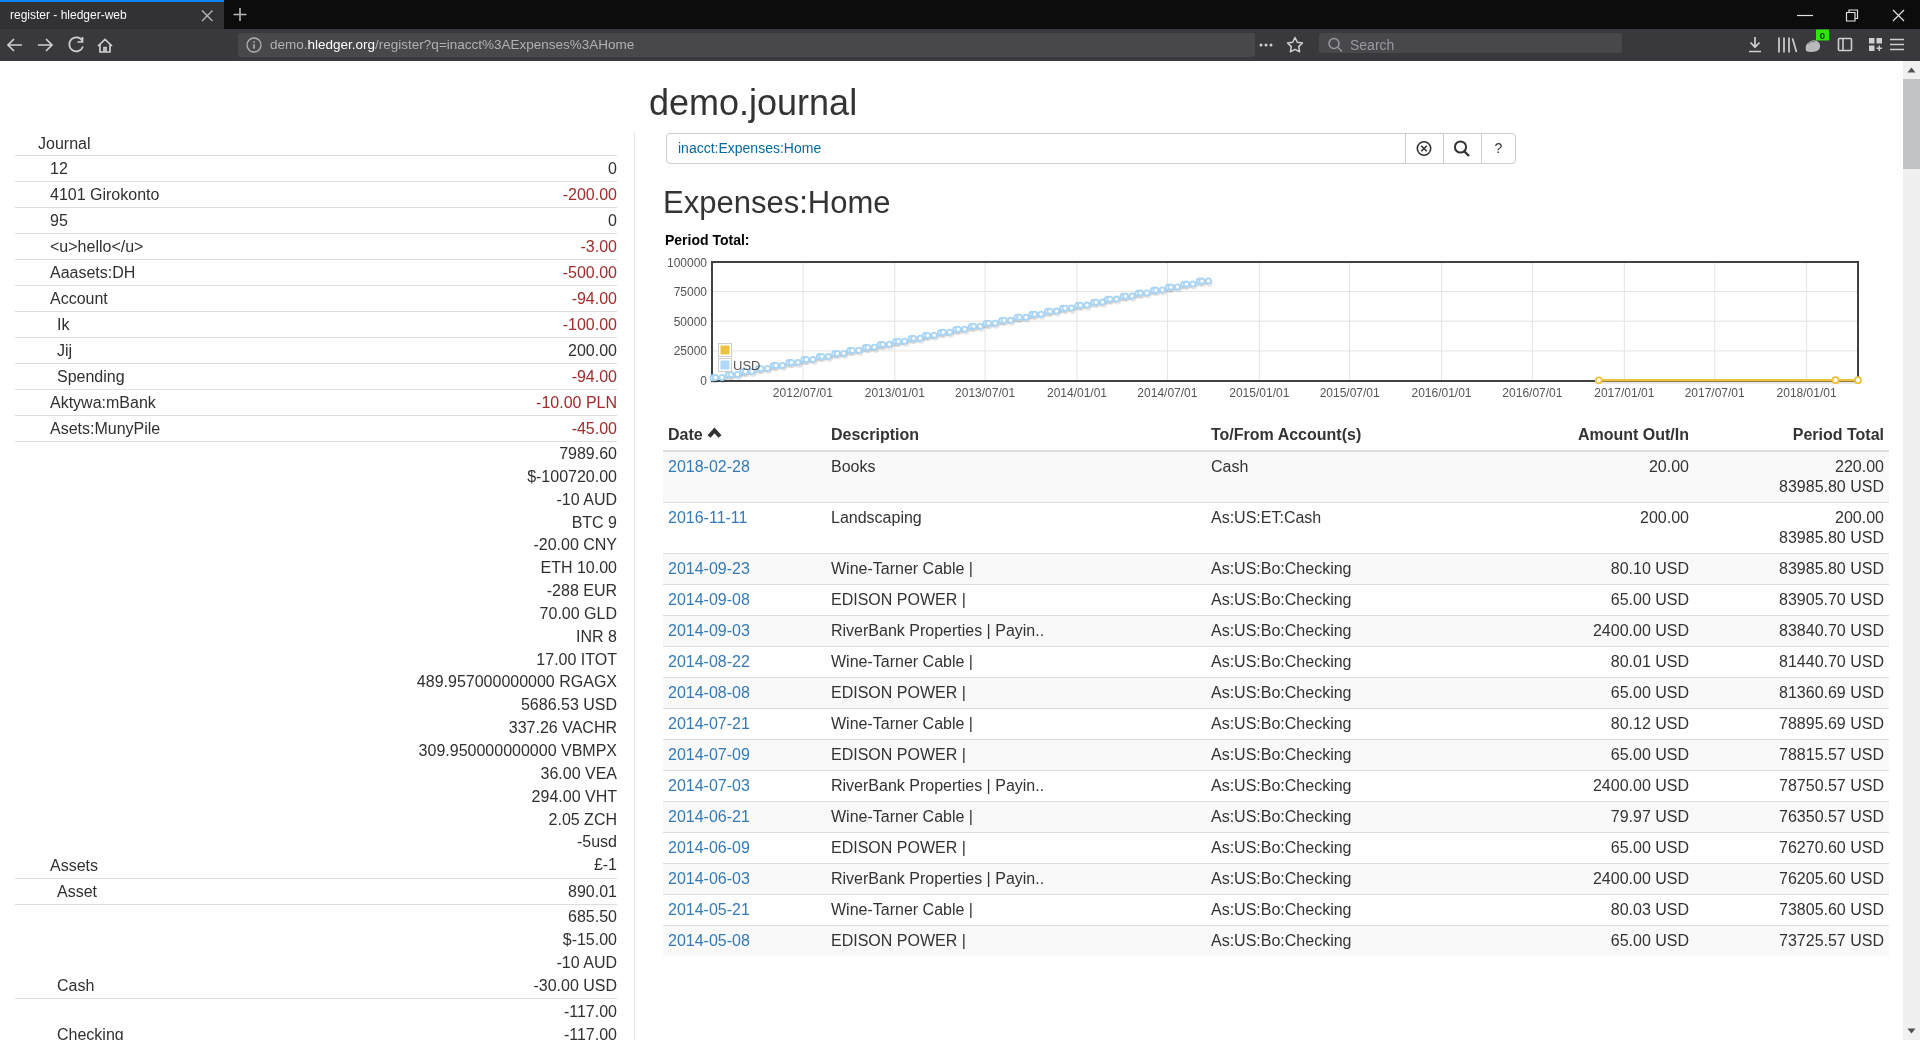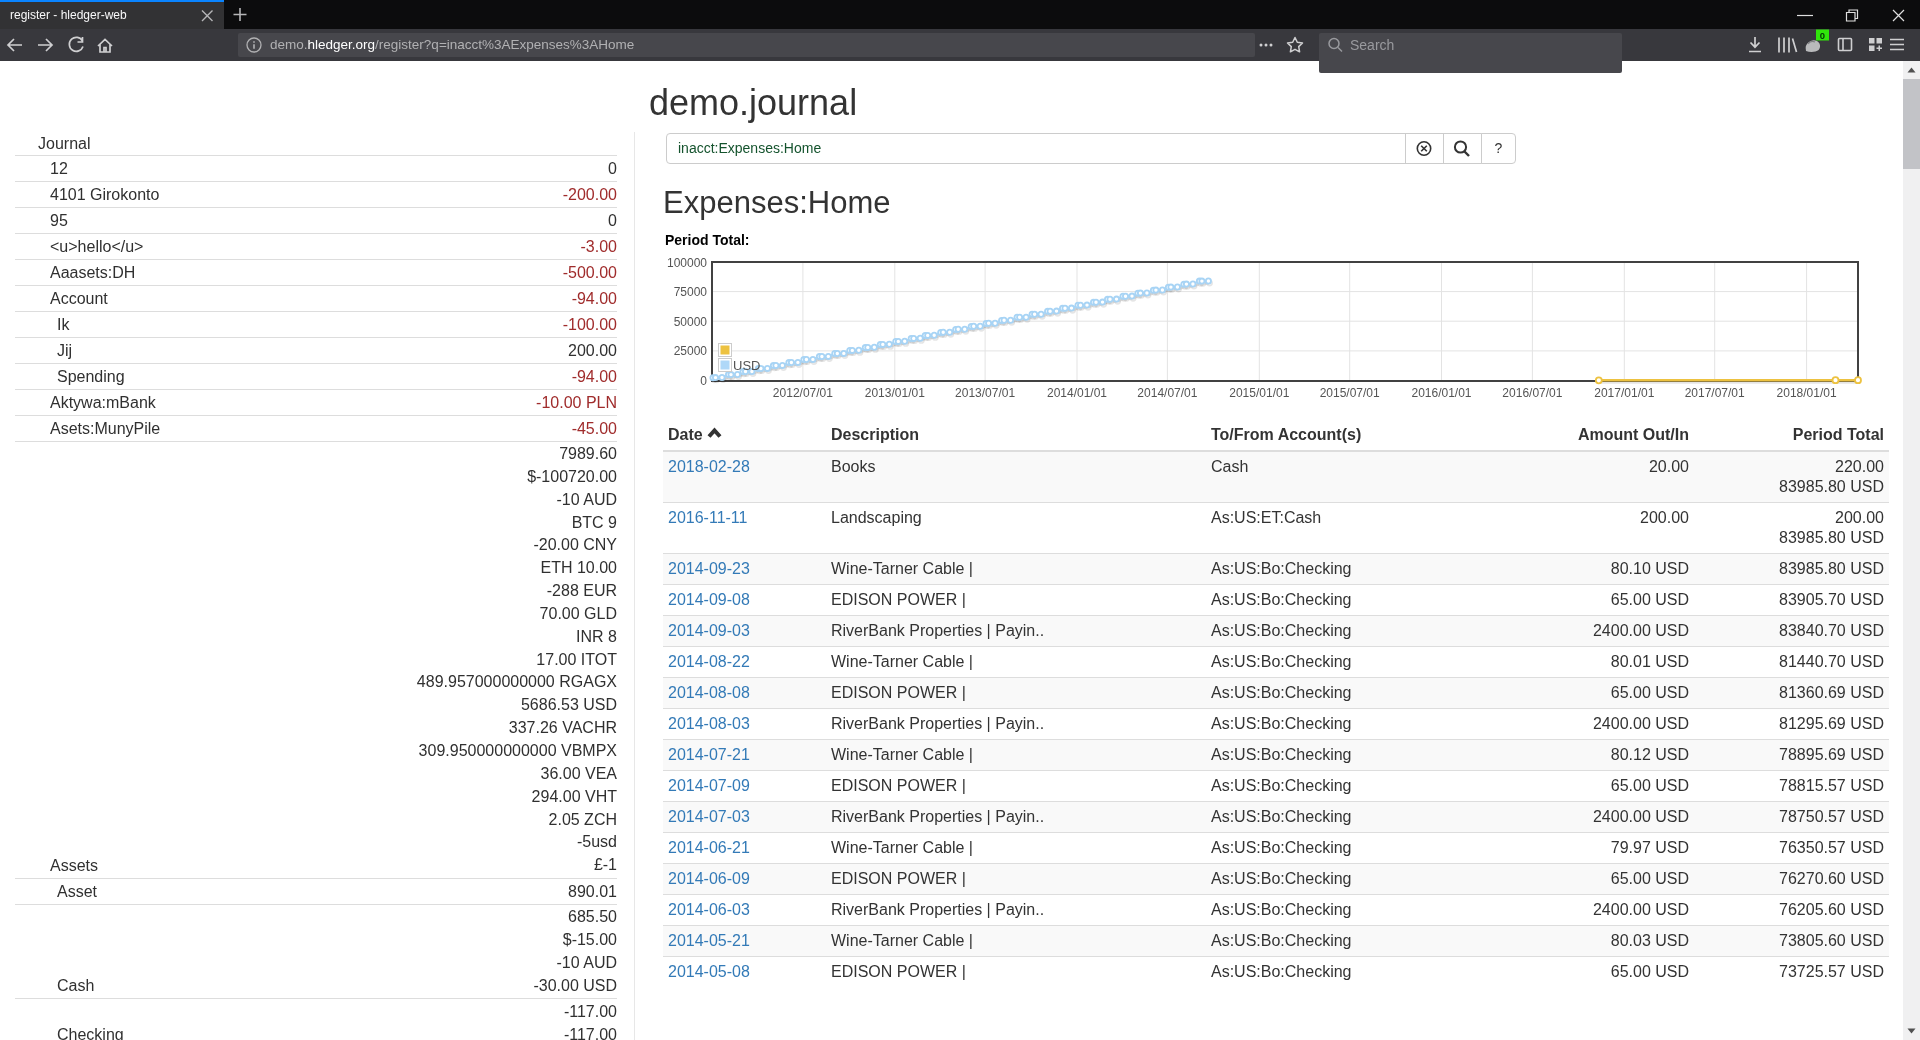--- a/index.html
+++ b/index.html
@@ -5,40 +5,40 @@
 body{width:1920px;height:1040px;overflow:hidden;position:relative;font-family:"Liberation Sans",sans-serif;background:#fff}
 
 #tabstrip{position:absolute;left:0;top:0;width:1920px;height:29px;background:#0c0c0d}
 #tabblue{position:absolute;left:0;top:0;width:224px;height:2px;background:#0a84ff}
 #tab{position:absolute;left:0;top:2px;width:224px;height:27px;background:#323234}
 #tabtitle{position:absolute;left:10px;top:8px;font-size:12px;color:#f9f9fa}
 #toolbar{position:absolute;left:0;top:29px;width:1920px;height:32px;background:#38383d}
 #urlbar{position:absolute;left:238px;top:33px;width:1017px;height:24px;background:#47474c;border-radius:2px}
 #urltext{position:absolute;left:32px;top:4px;font-size:13.5px;color:#b1b1b3;white-space:pre}
 #urltext b{color:#fff;font-weight:normal}
-#searchbox{position:absolute;left:1319px;top:33px;width:303px;height:40px;background:#47474c;border-radius:2px}
+#searchbox{position:absolute;left:1319px;top:33px;width:303px;height:20px;background:#47474c;border-radius:2px}
 #searchph{position:absolute;left:31px;top:4px;font-size:14px;color:#999a9e}
 
 #sbar{position:absolute;left:1903px;top:61px;width:17px;height:979px;background:#f0f0f1}
 #sthumb{position:absolute;left:0;top:18px;width:17px;height:90px;background:#c2c3c7}
 
 #vline{position:absolute;left:634px;top:132px;width:1px;height:908px;background:#e7e7e7}
 #sidebar{position:absolute;left:15px;top:133px;width:602px}
 #sidebar table{border-collapse:collapse;width:602px;font-size:16px;line-height:23px;color:#303030}
 #sidebar td{padding:1px 0;vertical-align:bottom}
 #sidebar tr.b td{border-top:1px solid #ddd}
 #sidebar td.amt{text-align:right;white-space:nowrap}
 #sidebar .neg{color:#a02c2c}
 td.ml{line-height:22.85px!important}
 .d0{padding-left:23px!important}.d1{padding-left:35px!important}.d2{padding-left:42px!important}
 
 h1{position:absolute;left:649px;top:83px;font-size:36px;font-weight:normal;color:#333;line-height:40px}
 h2{position:absolute;left:663px;top:186px;font-size:31px;font-weight:normal;color:#333;line-height:34px}
 #ptot{position:absolute;left:665px;top:232px;font-size:14px;font-weight:bold;color:#000000}
-#q{position:absolute;left:666px;top:133px;width:727px;height:29px;border:1px solid #ccc;border-radius:4px 0 0 4px;padding-left:11px;font-size:14px;color:#14532d;line-height:29px;background:#fff}
+#q{position:absolute;left:666px;top:133px;width:727px;height:29px;border:1px solid #ccc;border-radius:4px 0 0 4px;padding-left:11px;font-size:14px;color:#0369a1;line-height:29px;background:#fff}
 .btn{position:absolute;top:133px;height:29px;border:1px solid #ccc;background:#fff;text-align:center}
 #b1{left:1405px;width:37px}#b2{left:1443px;width:37px}#b3{left:1481px;width:33px;border-radius:0 4px 4px 0}
 #b3 span{font-size:14px;color:#333;line-height:29px}
 
 #reg{position:absolute;left:663px;top:420px;width:1226px;border-collapse:collapse;font-size:16px;line-height:20px;color:#333;table-layout:fixed}
 #reg th{font-weight:bold;text-align:left;padding:5px;border-bottom:2px solid #ddd}
 #reg td{padding:5px;vertical-align:top}
 #reg tbody tr{border-top:1px solid #ddd}
 #reg tbody tr:nth-child(odd){background:#f9f9f9}
 #reg .r{text-align:right}
@@ -522,27 +522,20 @@
         <td class="r">81440.70 USD</td>
       </tr>
       <tr>
         <td><a>2014-08-08</a></td>
         <td>EDISON POWER |</td>
         <td>As:US:Bo:Checking</td>
         <td class="r">65.00 USD</td>
         <td class="r">81360.69 USD</td>
       </tr>
       <tr>
-        <td><a>2014-08-03</a></td>
-        <td>RiverBank Properties | Payin..</td>
-        <td>As:US:Bo:Checking</td>
-        <td class="r">2400.00 USD</td>
-        <td class="r">81295.69 USD</td>
-      </tr>
-      <tr>
         <td><a>2014-07-21</a></td>
         <td>Wine-Tarner Cable |</td>
         <td>As:US:Bo:Checking</td>
         <td class="r">80.12 USD</td>
         <td class="r">78895.69 USD</td>
       </tr>
       <tr>
         <td><a>2014-07-09</a></td>
         <td>EDISON POWER |</td>
         <td>As:US:Bo:Checking</td>

